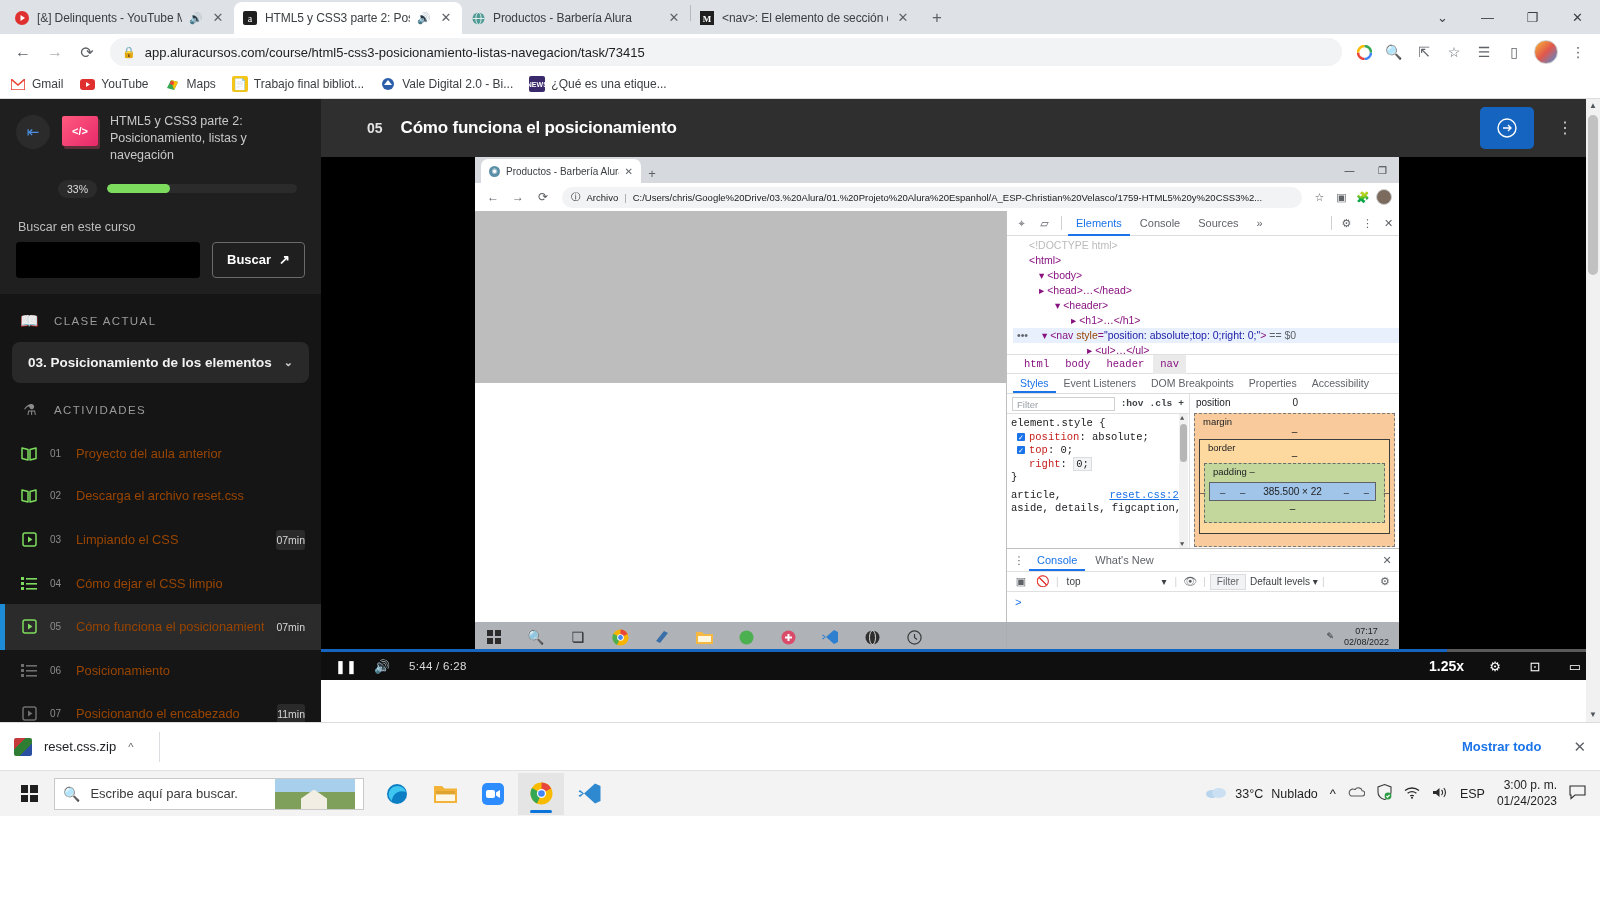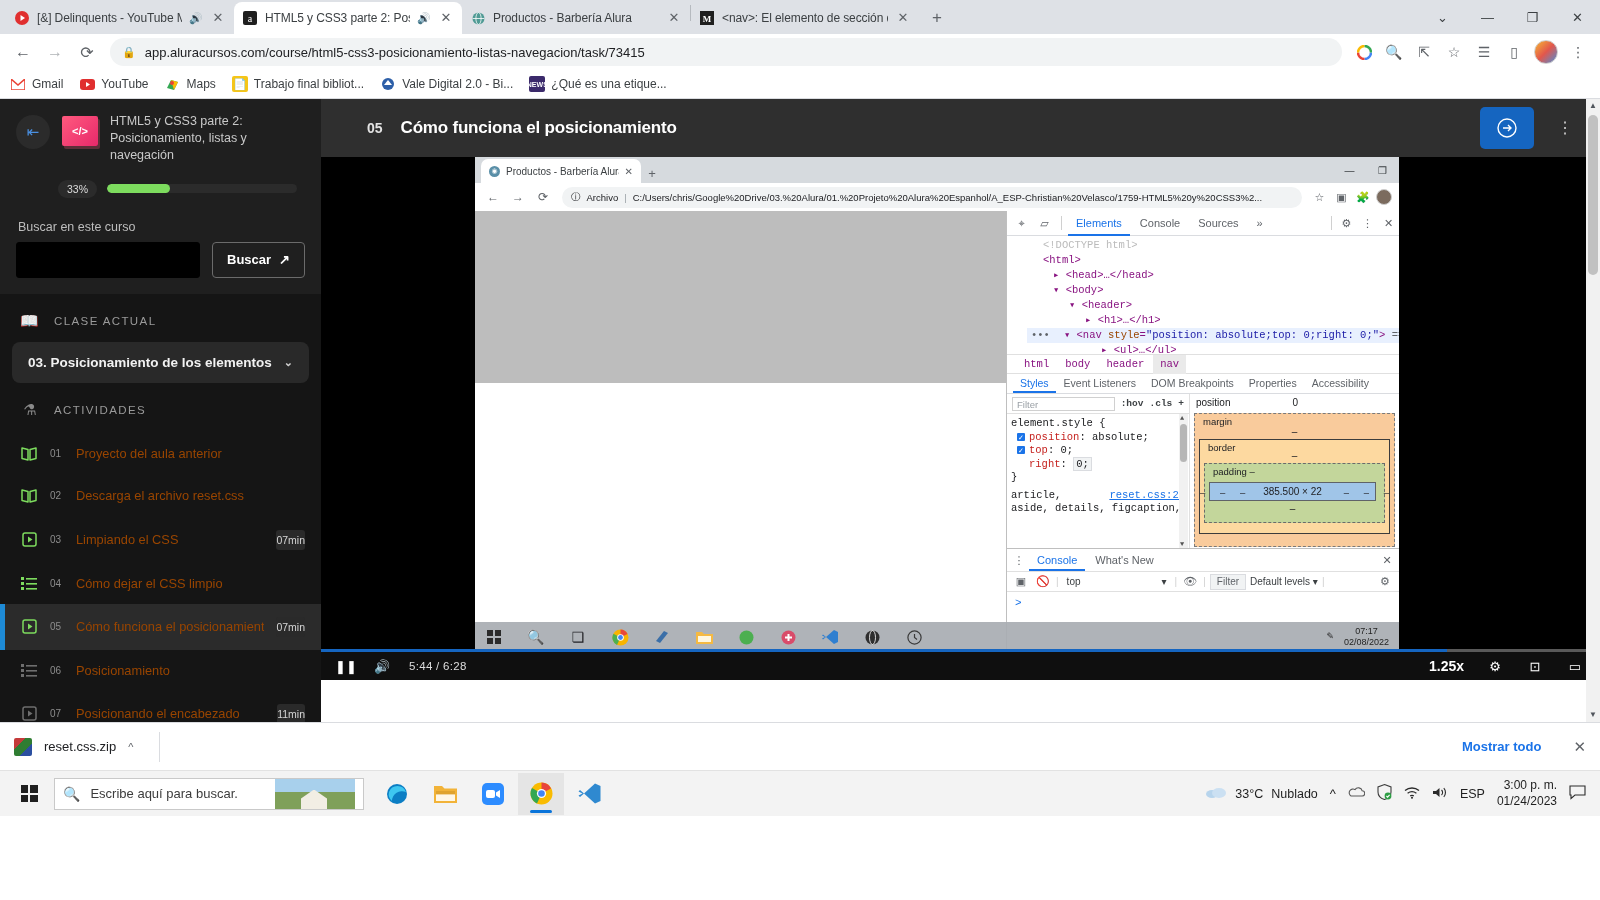--- a/index.html
+++ b/index.html
@@ -156,21 +156,21 @@
     background: #fff; border-left: 1px solid #bfbfbf; font-family: "Liberation Sans", sans-serif;
     display: flex; flex-direction: column; font-size: 10.5px; color: #202124;
   }
   .dt-tabbar { height: 25px; display: flex; align-items: center; border-bottom: 1px solid #dadce0; padding-left: 4px; gap: 2px; background: #fff;}
   .dt-ico { width: 21px; text-align:center; color:#5f6368; font-size:11px;}
   .dt-vsep { width:1px; height:14px; background:#d0d0d0; margin: 0 4px;}
   .dt-tab { padding: 0 8px; height: 25px; line-height: 25px; font-size: 11px; color:#5f6368;}
   .dt-tab.sel { color: #1a73e8; box-shadow: inset 0 -2px 0 #1a73e8; }
   .dt-right { margin-left:auto; display:flex; align-items:center;}
 
-  .dt-dom { flex: none; height: 118px; position: relative; font-family: Liberation Mono, monospace; font-size: 10.5px; padding: 2px 0 0 6px; overflow:hidden;margin-left:14px;}
+  .dt-dom { flex: none; height: 118px; position: relative; font-family: Liberation Sans, sans-serif; font-size: 10.5px; padding: 2px 0 0 6px; overflow:hidden;}
   .dline { white-space: nowrap; line-height: 15px; padding-left: 4px; }
   .tg { color: #881280; }
   .at { color: #994500; }
   .av { color: #1a1aa6; }
   .pn { color: #5f6368; }
   .sel-line { background: #e8f0fe; position: relative; }
   .dt-crumbs { height: 20px; display:flex; align-items:center; gap: 2px; border-top:1px solid #e0e0e0; border-bottom:1px solid #e0e0e0; padding-left: 10px; font-family:"Liberation Mono",monospace; font-size:10.5px;}
   .crumb { padding: 0 7px; line-height: 19px; color:#881280; }
   .crumb.sel { background:#eaeaea; }
   .dt-sub { height: 20px; display:flex; align-items:center; gap: 1px; border-bottom:1px solid #dadce0; padding-left: 6px;}
@@ -593,22 +593,22 @@
                   <div class="dt-vsep"></div>
                   <div class="dt-ico">⚙</div>
                   <div class="dt-ico">⋮</div>
                   <div class="dt-ico">✕</div>
                 </div>
               </div>
 
               <div class="dt-dom">
                 <div class="dline" style="padding-left:16px;color:#bbb">&lt;!DOCTYPE html&gt;</div>
                 <div class="dline tg" style="padding-left:16px">&lt;html&gt;</div>
+                <div class="dline tg" style="padding-left:26px">▾ <span>&lt;body&gt;</span></div>
                 <div class="dline tg" style="padding-left:26px">▸ <span>&lt;head&gt;…&lt;/head&gt;</span></div>
-                <div class="dline tg" style="padding-left:26px">▾ <span>&lt;body&gt;</span></div>
                 <div class="dline tg" style="padding-left:42px">▾ <span>&lt;header&gt;</span></div>
                 <div class="dline tg" style="padding-left:58px">▸ <span>&lt;h1&gt;…&lt;/h1&gt;</span></div>
                 <div class="dline sel-line" style="padding-left:4px">
                   <span class="pn" style="margin-right:14px">•••</span><span class="tg">▾ &lt;nav </span><span class="at">style</span><span class="tg">=</span><span class="av">"position: absolute;top: 0;right: 0;"</span><span class="tg">&gt;</span> <span class="pn">== $0</span>
                 </div>
                 <div class="dline tg" style="padding-left:74px">▸ <span>&lt;ul&gt;…&lt;/ul&gt;</span></div>
               </div>
 
               <div class="dt-crumbs" id="dt-crumbs">
                   <span class="crumb">html</span>

